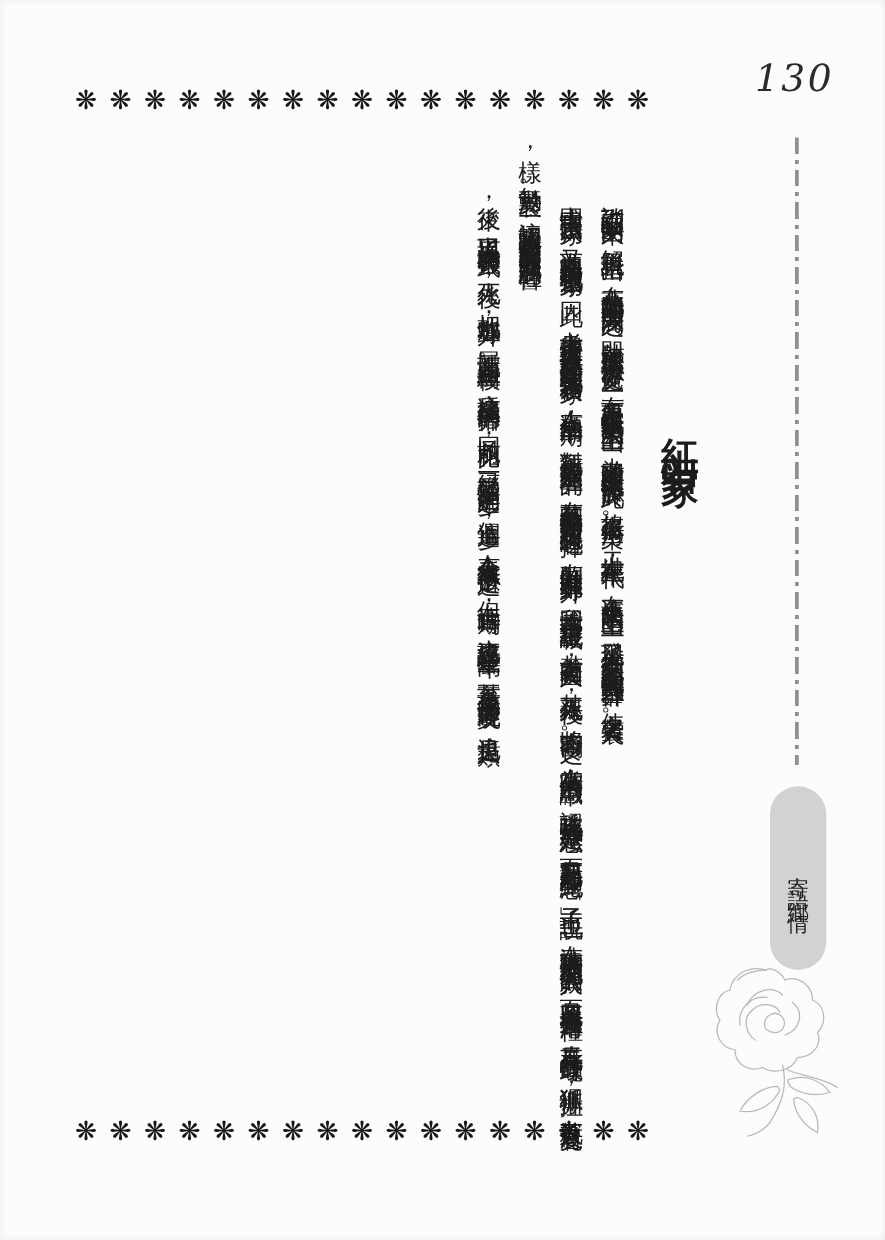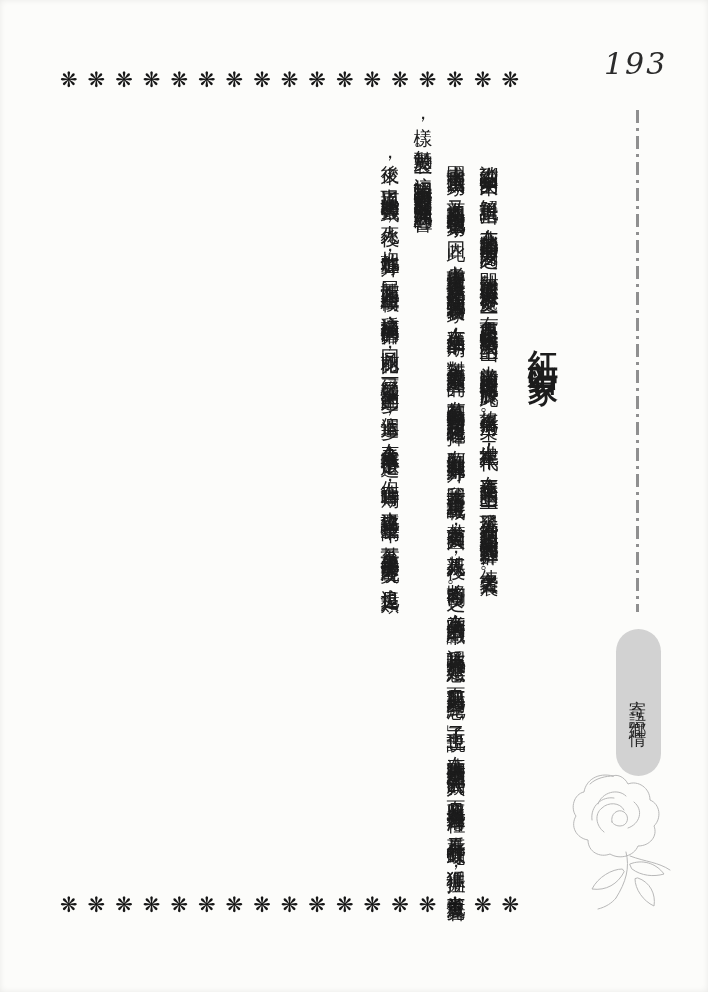--- a/index.html
+++ b/index.html
@@ -53,21 +53,21 @@
     letter-spacing:1.6px; text-indent:2em;
   }
 </style>
 </head>
 <body>
 
 <div class="page">
 
   <div class="ornament top">❋❋❋❋❋❋❋❋❋❋❋❋❋❋❋❋❋</div>
 
-  <div class="pagenum">193</div>
+  <div class="pagenum">130</div>
 
   <div class="dashline"></div>
 
   <div class="capsule">
     <span class="capsule-label">寄語鄉情</span>
   </div>
 
   <svg class="flower" width="118" height="148" viewBox="0 0 118 148">
     <g fill="none" stroke="#b8b8b8" stroke-width="1" stroke-linecap="round">
       <path d="M45 12 C30 8 18 16 16 28 C6 30 2 44 8 52 C2 62 8 74 20 76 C20 88 32 94 42 90 C52 96 66 92 70 82 C82 82 90 72 86 62 C94 54 92 40 82 36 C82 24 70 16 60 20 C56 12 48 10 45 12 Z"></path>

